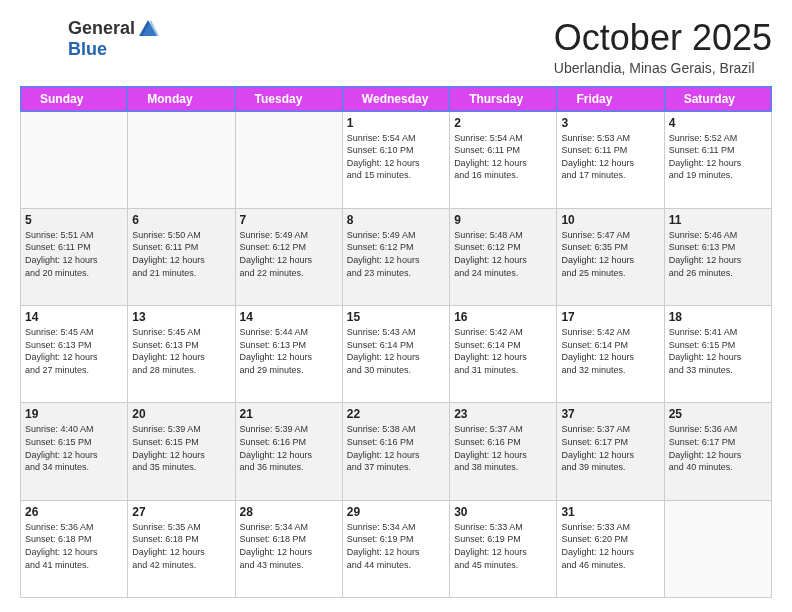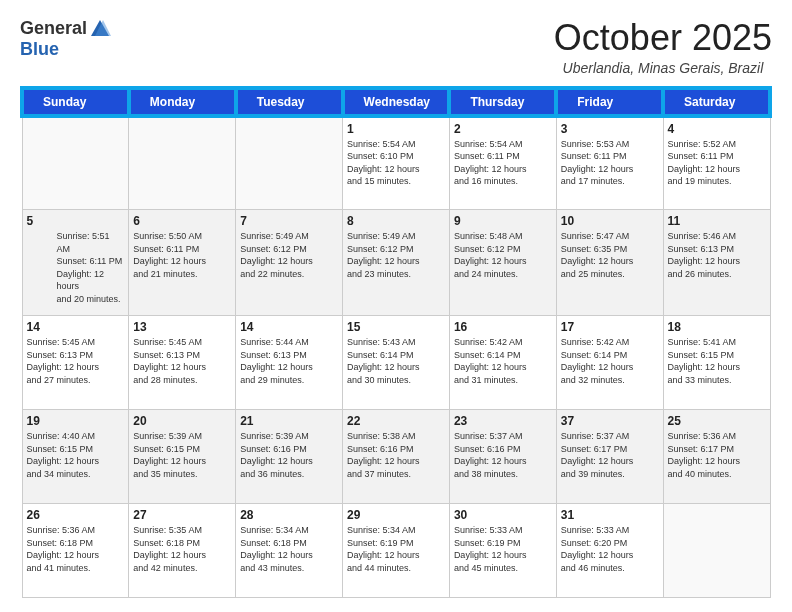--- a/index.html
+++ b/index.html
@@ -15,67 +15,67 @@
       height: 612px;
       padding: 18px 20px 14px 20px;
       display: flex;
       flex-direction: column;
     }
     .header {
       display: flex;
       align-items: flex-start;
       justify-content: space-between;
       margin-bottom: 10px;
+      margin-left: 48px;
     }
     .logo {
       display: flex;
       align-items: center;
     }
     .logo-text {
       font-size: 18px;
       font-weight: bold;
       line-height: 1.1;
     }
     .logo-general { color: #333; }
     .logo-blue { color: #2563b0; }
     .logo-icon {
       width: 22px;
       height: 22px;
       margin-left: 2px;
     }
     .title-block {
-      text-align: center;
+      text-align: left;
     }
     .month-title {
       font-size: 36px;
       font-weight: normal;
       color: #222;
       line-height: 1.1;
     }
     .location {
       font-size: 14px;
       color: #444;
       margin-top: 2px;
-      font-style: italic;
     }
     .calendar {
       flex: 1;
       border: 1px solid #ccc;
       border-collapse: collapse;
       width: 100%;
       table-layout: fixed;
     }
     .calendar th {
-      background: #1d4ed8;
+      background: #d946ef;
       color: #fff;
       font-size: 12px;
       font-weight: bold;
       padding: 5px 19px;
       text-align: left;
-      border: 4px solid #0ea5e9;
+      border: 1px solid #0ea5e9;
     }
     .calendar td {
       border: 1px solid #ccc;
       vertical-align: top;
       padding: 4px 4px 3px 4px;
       font-size: 9.5px;
       color: #333;
       height: 88px;
     }
     .day-num {
@@ -158,21 +158,21 @@
             <span class="day-num">4</span>
             <div class="day-info" style="white-space: pre-line;">Sunrise: 5:52 AM
 Sunset: 6:11 PM
 Daylight: 12 hours
 and 19 minutes.</div>
           </td>
         </tr>
         <tr class="row-shade">
           <td>
             <span class="day-num">5</span>
-            <div class="day-info" style="white-space: pre-line; margin-left: 30px;">Sunrise: 5:51 AM
+            <div class="day-info" style="white-space: pre-line;">Sunrise: 5:51 AM
 Sunset: 6:11 PM
 Daylight: 12 hours
 and 20 minutes.</div>
           </td>
           <td>
             <span class="day-num">6</span>
             <div class="day-info" style="white-space: pre-line;">Sunrise: 5:50 AM
 Sunset: 6:11 PM
 Daylight: 12 hours
 and 21 minutes.</div>

